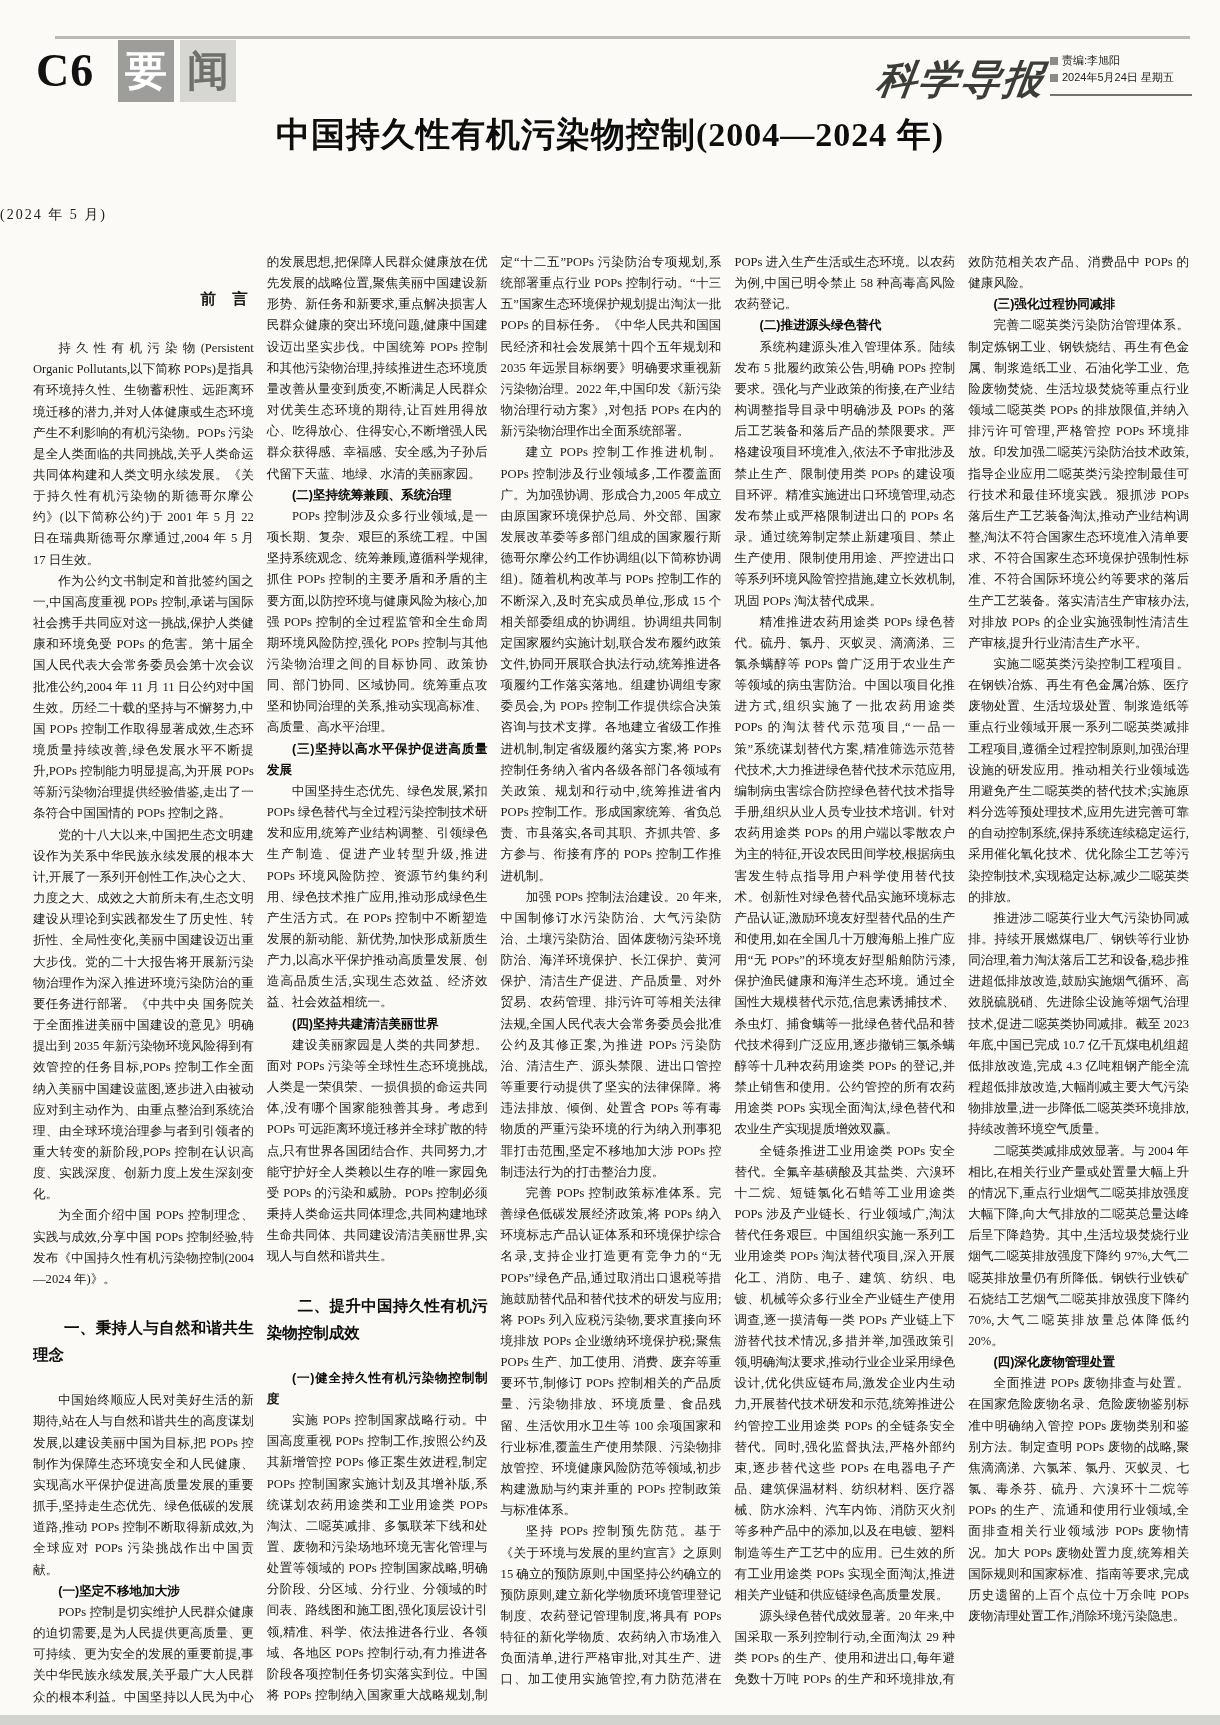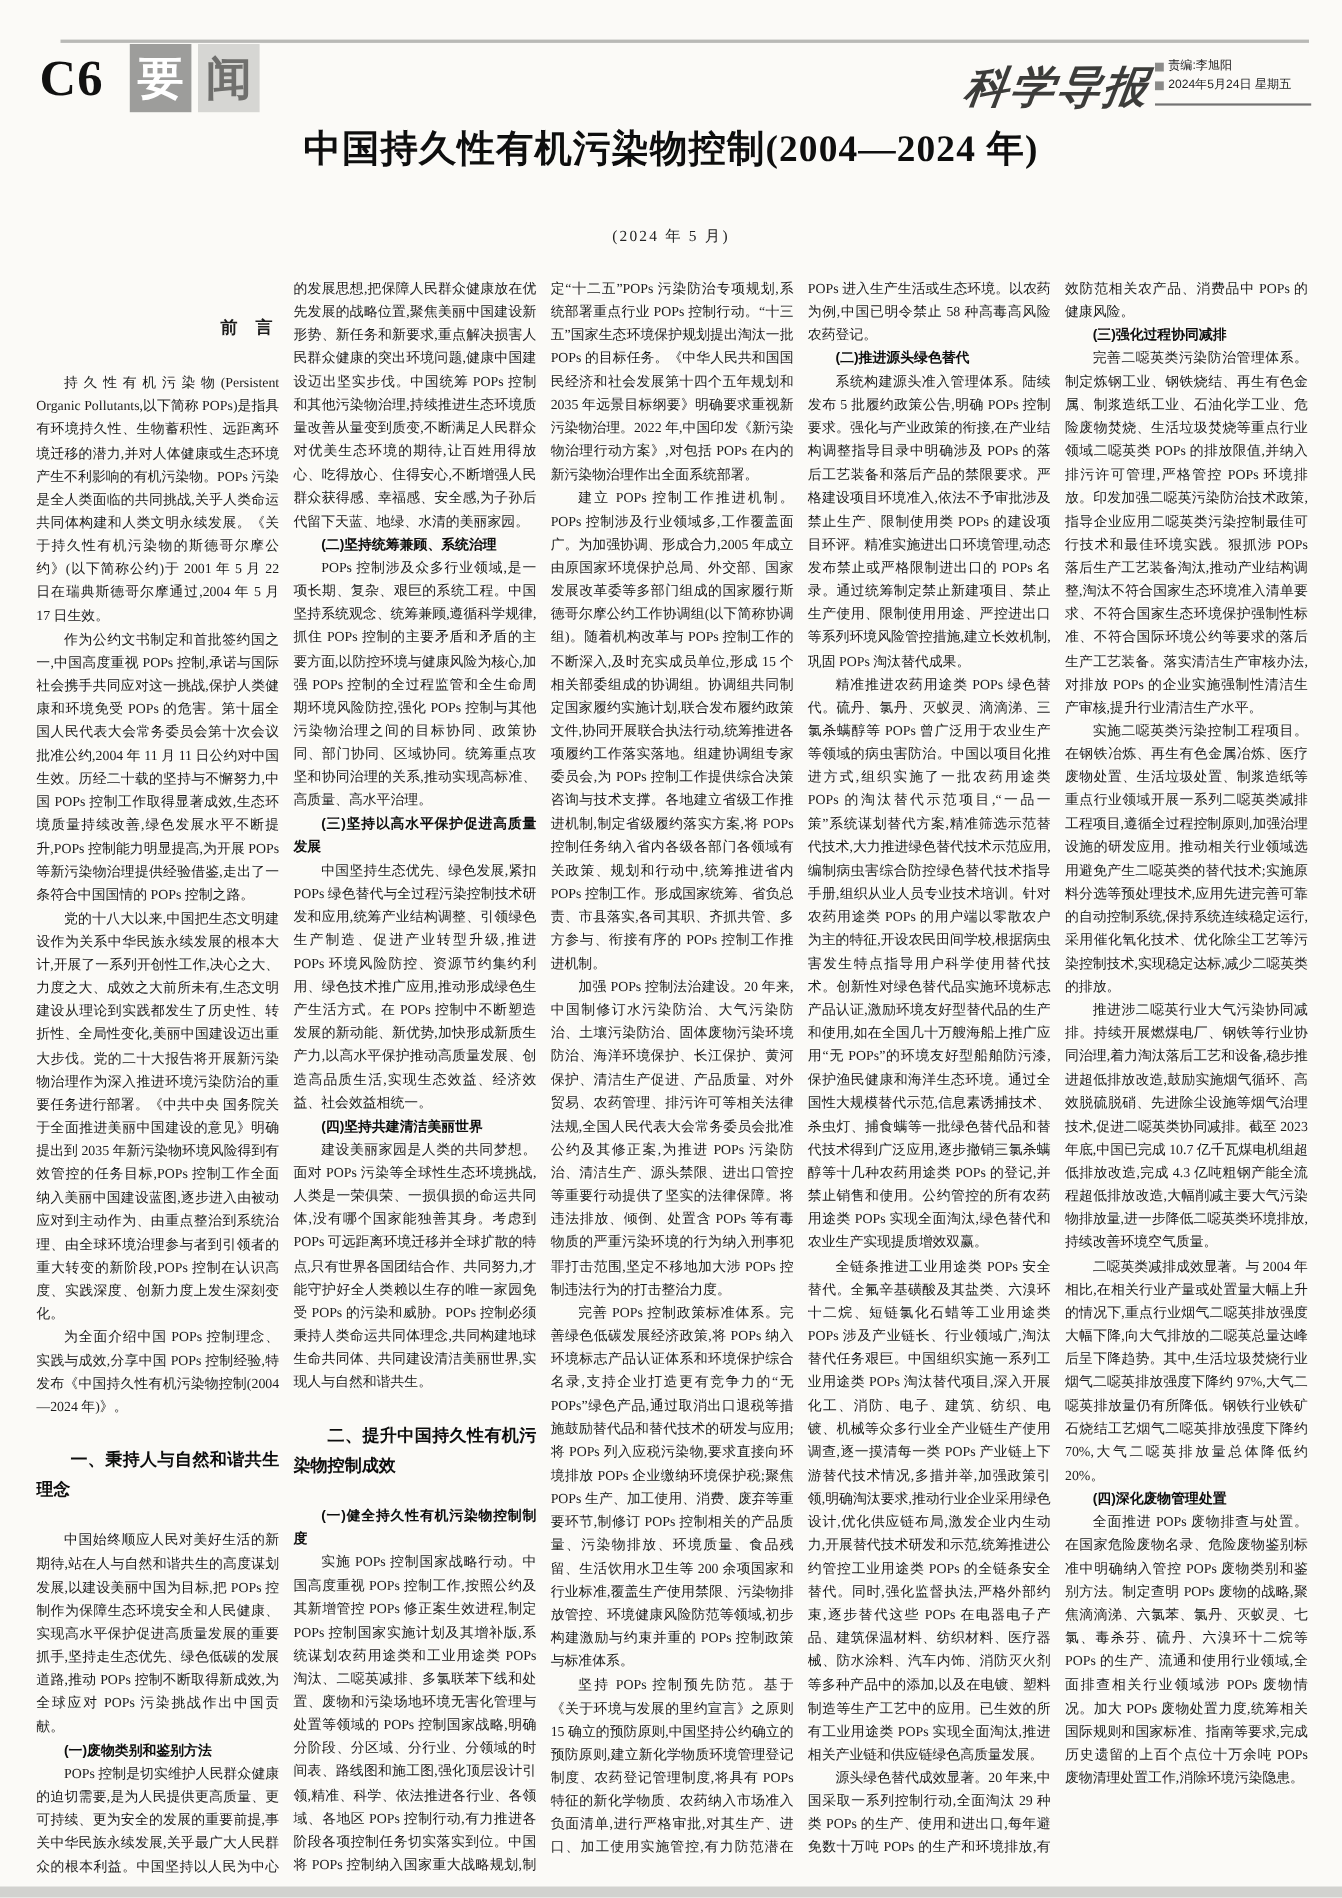--- a/index.html
+++ b/index.html
@@ -20,21 +20,21 @@
   .sec-box.b2 { background:#d6d6d3; color:#6f6f6d; }
   .masthead { position:absolute; right:175px; top:52px; font-size:40px; font-style:italic; font-weight:bold;
               color:#3c3c3a; transform:skewX(-8deg); letter-spacing:2px; }
   .paper-meta { position:absolute; right:28px; top:52px; width:142px; font-family:"Liberation Sans",sans-serif;
                 font-size:11px; color:#222; border-bottom:2px solid #737373; padding-bottom:8px; }
   .paper-meta .row { display:flex; align-items:center; gap:4px; line-height:17px; white-space:nowrap; }
   .sq { display:inline-block; width:8px; height:8px; background:#8b8b89; flex:0 0 auto; }
   
   .headline { position:absolute; left:0; top:112px; width:100%; text-align:center;
               font-size:34px; font-weight:bold; letter-spacing:1px; color:#0e0e0e; }
-  .subtitle { position:absolute; left:0; top:206px; width:100%; text-align:center; font-size:14px; color:#222; letter-spacing:2px; }
+  .subtitle { position:absolute; left:0; top:206px; width:100%; text-align:left; font-size:14px; color:#222; letter-spacing:2px; }
   
   .article {
     position:absolute; left:33px; top:252px; width:1156px; height:1456px;
     column-count:5; column-gap:13px; column-fill:auto; overflow:hidden;
     font-size:12.6px; line-height:1.68; text-align:justify; color:#1b1b1b;
   }
   .blk-p { text-indent:2em; margin:0; }
   .blk-fore-head { text-align:right; text-indent:0; font-weight:bold; font-size:15.5px;
                    letter-spacing:6px; margin:34px 0 26px; font-family:"Liberation Sans",sans-serif; }
   .blk-sec-head { font-weight:bold; font-size:15.5px; line-height:1.75; text-indent:2em;
@@ -71,34 +71,34 @@
 <div class="subtitle">(2024 年 5 月)</div>
 
 <div class="article">
     <div class="blk-fore-head">前  言</div>
     <p class="blk-p">持久性有机污染物(Persistent Organic Pollutants,以下简称 POPs)是指具有环境持久性、生物蓄积性、远距离环境迁移的潜力,并对人体健康或生态环境产生不利影响的有机污染物。POPs 污染是全人类面临的共同挑战,关乎人类命运共同体构建和人类文明永续发展。《关于持久性有机污染物的斯德哥尔摩公约》(以下简称公约)于 2001 年 5 月 22 日在瑞典斯德哥尔摩通过,2004 年 5 月 17 日生效。</p>
     <p class="blk-p">作为公约文书制定和首批签约国之一,中国高度重视 POPs 控制,承诺与国际社会携手共同应对这一挑战,保护人类健康和环境免受 POPs 的危害。第十届全国人民代表大会常务委员会第十次会议批准公约,2004 年 11 月 11 日公约对中国生效。历经二十载的坚持与不懈努力,中国 POPs 控制工作取得显著成效,生态环境质量持续改善,绿色发展水平不断提升,POPs 控制能力明显提高,为开展 POPs 等新污染物治理提供经验借鉴,走出了一条符合中国国情的 POPs 控制之路。</p>
     <p class="blk-p">党的十八大以来,中国把生态文明建设作为关系中华民族永续发展的根本大计,开展了一系列开创性工作,决心之大、力度之大、成效之大前所未有,生态文明建设从理论到实践都发生了历史性、转折性、全局性变化,美丽中国建设迈出重大步伐。党的二十大报告将开展新污染物治理作为深入推进环境污染防治的重要任务进行部署。《中共中央 国务院关于全面推进美丽中国建设的意见》明确提出到 2035 年新污染物环境风险得到有效管控的任务目标,POPs 控制工作全面纳入美丽中国建设蓝图,逐步进入由被动应对到主动作为、由重点整治到系统治理、由全球环境治理参与者到引领者的重大转变的新阶段,POPs 控制在认识高度、实践深度、创新力度上发生深刻变化。</p>
     <p class="blk-p">为全面介绍中国 POPs 控制理念、实践与成效,分享中国 POPs 控制经验,特发布《中国持久性有机污染物控制(2004—2024 年)》。</p>
     <div class="blk-sec-head">一、秉持人与自然和谐共生理念</div>
     <p class="blk-p">中国始终顺应人民对美好生活的新期待,站在人与自然和谐共生的高度谋划发展,以建设美丽中国为目标,把 POPs 控制作为保障生态环境安全和人民健康、实现高水平保护促进高质量发展的重要抓手,坚持走生态优先、绿色低碳的发展道路,推动 POPs 控制不断取得新成效,为全球应对 POPs 污染挑战作出中国贡献。</p>
-    <div class="blk-sub-head">(一)废物类别和鉴别方法</div>
+    <div class="blk-sub-head">(一)坚定不移地加大涉</div>
     <p class="blk-p">POPs 控制是切实维护人民群众健康的迫切需要,是为人民提供更高质量、更可持续、更为安全的发展的重要前提,事关中华民族永续发展,关乎最广大人民群众的根本利益。中国坚持以人民为中心的发展思想,把保障人民群众健康放在优先发展的战略位置,聚焦美丽中国建设新形势、新任务和新要求,重点解决损害人民群众健康的突出环境问题,健康中国建设迈出坚实步伐。中国统筹 POPs 控制和其他污染物治理,持续推进生态环境质量改善从量变到质变,不断满足人民群众对优美生态环境的期待,让百姓用得放心、吃得放心、住得安心,不断增强人民群众获得感、幸福感、安全感,为子孙后代留下天蓝、地绿、水清的美丽家园。</p>
     <div class="blk-sub-head">(二)坚持统筹兼顾、系统治理</div>
     <p class="blk-p">POPs 控制涉及众多行业领域,是一项长期、复杂、艰巨的系统工程。中国坚持系统观念、统筹兼顾,遵循科学规律,抓住 POPs 控制的主要矛盾和矛盾的主要方面,以防控环境与健康风险为核心,加强 POPs 控制的全过程监管和全生命周期环境风险防控,强化 POPs 控制与其他污染物治理之间的目标协同、政策协同、部门协同、区域协同。统筹重点攻坚和协同治理的关系,推动实现高标准、高质量、高水平治理。</p>
     <div class="blk-sub-head">(三)坚持以高水平保护促进高质量发展</div>
     <p class="blk-p">中国坚持生态优先、绿色发展,紧扣 POPs 绿色替代与全过程污染控制技术研发和应用,统筹产业结构调整、引领绿色生产制造、促进产业转型升级,推进 POPs 环境风险防控、资源节约集约利用、绿色技术推广应用,推动形成绿色生产生活方式。在 POPs 控制中不断塑造发展的新动能、新优势,加快形成新质生产力,以高水平保护推动高质量发展、创造高品质生活,实现生态效益、经济效益、社会效益相统一。</p>
     <div class="blk-sub-head">(四)坚持共建清洁美丽世界</div>
     <p class="blk-p">建设美丽家园是人类的共同梦想。面对 POPs 污染等全球性生态环境挑战,人类是一荣俱荣、一损俱损的命运共同体,没有哪个国家能独善其身。考虑到 POPs 可远距离环境迁移并全球扩散的特点,只有世界各国团结合作、共同努力,才能守护好全人类赖以生存的唯一家园免受 POPs 的污染和威胁。POPs 控制必须秉持人类命运共同体理念,共同构建地球生命共同体、共同建设清洁美丽世界,实现人与自然和谐共生。</p>
     <div class="blk-sec-head">二、提升中国持久性有机污染物控制成效</div>
     <div class="blk-sub-head">(一)健全持久性有机污染物控制制度</div>
     <p class="blk-p">实施 POPs 控制国家战略行动。中国高度重视 POPs 控制工作,按照公约及其新增管控 POPs 修正案生效进程,制定 POPs 控制国家实施计划及其增补版,系统谋划农药用途类和工业用途类 POPs 淘汰、二噁英减排、多氯联苯下线和处置、废物和污染场地环境无害化管理与处置等领域的 POPs 控制国家战略,明确分阶段、分区域、分行业、分领域的时间表、路线图和施工图,强化顶层设计引领,精准、科学、依法推进各行业、各领域、各地区 POPs 控制行动,有力推进各阶段各项控制任务切实落实到位。中国将 POPs 控制纳入国家重大战略规划,制定“十二五”POPs 污染防治专项规划,系统部署重点行业 POPs 控制行动。“十三五”国家生态环境保护规划提出淘汰一批 POPs 的目标任务。《中华人民共和国国民经济和社会发展第十四个五年规划和 2035 年远景目标纲要》明确要求重视新污染物治理。2022 年,中国印发《新污染物治理行动方案》,对包括 POPs 在内的新污染物治理作出全面系统部署。</p>
     <p class="blk-p">建立 POPs 控制工作推进机制。POPs 控制涉及行业领域多,工作覆盖面广。为加强协调、形成合力,2005 年成立由原国家环境保护总局、外交部、国家发展改革委等多部门组成的国家履行斯德哥尔摩公约工作协调组(以下简称协调组)。随着机构改革与 POPs 控制工作的不断深入,及时充实成员单位,形成 15 个相关部委组成的协调组。协调组共同制定国家履约实施计划,联合发布履约政策文件,协同开展联合执法行动,统筹推进各项履约工作落实落地。组建协调组专家委员会,为 POPs 控制工作提供综合决策咨询与技术支撑。各地建立省级工作推进机制,制定省级履约落实方案,将 POPs 控制任务纳入省内各级各部门各领域有关政策、规划和行动中,统筹推进省内 POPs 控制工作。形成国家统筹、省负总责、市县落实,各司其职、齐抓共管、多方参与、衔接有序的 POPs 控制工作推进机制。</p>
     <p class="blk-p">加强 POPs 控制法治建设。20 年来,中国制修订水污染防治、大气污染防治、土壤污染防治、固体废物污染环境防治、海洋环境保护、长江保护、黄河保护、清洁生产促进、产品质量、对外贸易、农药管理、排污许可等相关法律法规,全国人民代表大会常务委员会批准公约及其修正案,为推进 POPs 污染防治、清洁生产、源头禁限、进出口管控等重要行动提供了坚实的法律保障。将违法排放、倾倒、处置含 POPs 等有毒物质的严重污染环境的行为纳入刑事犯罪打击范围,坚定不移地加大涉 POPs 控制违法行为的打击整治力度。</p>
-    <p class="blk-p">完善 POPs 控制政策标准体系。完善绿色低碳发展经济政策,将 POPs 纳入环境标志产品认证体系和环境保护综合名录,支持企业打造更有竞争力的“无 POPs”绿色产品,通过取消出口退税等措施鼓励替代品和替代技术的研发与应用;将 POPs 列入应税污染物,要求直接向环境排放 POPs 企业缴纳环境保护税;聚焦 POPs 生产、加工使用、消费、废弃等重要环节,制修订 POPs 控制相关的产品质量、污染物排放、环境质量、食品残留、生活饮用水卫生等 200 余项国家和行业标准,覆盖生产使用禁限、污染物排放管控、环境健康风险防范等领域,初步构建激励与约束并重的 POPs 控制政策与标准体系。</p>
+    <p class="blk-p">完善 POPs 控制政策标准体系。完善绿色低碳发展经济政策,将 POPs 纳入环境标志产品认证体系和环境保护综合名录,支持企业打造更有竞争力的“无 POPs”绿色产品,通过取消出口退税等措施鼓励替代品和替代技术的研发与应用;将 POPs 列入应税污染物,要求直接向环境排放 POPs 企业缴纳环境保护税;聚焦 POPs 生产、加工使用、消费、废弃等重要环节,制修订 POPs 控制相关的产品质量、污染物排放、环境质量、食品残留、生活饮用水卫生等 100 余项国家和行业标准,覆盖生产使用禁限、污染物排放管控、环境健康风险防范等领域,初步构建激励与约束并重的 POPs 控制政策与标准体系。</p>
     <p class="blk-p">坚持 POPs 控制预先防范。基于《关于环境与发展的里约宣言》之原则 15 确立的预防原则,中国坚持公约确立的预防原则,建立新化学物质环境管理登记制度、农药登记管理制度,将具有 POPs 特征的新化学物质、农药纳入市场准入负面清单,进行严格审批,对其生产、进口、加工使用实施管控,有力防范潜在 POPs 进入生产生活或生态环境。以农药为例,中国已明令禁止 58 种高毒高风险农药登记。</p>
     <div class="blk-sub-head">(二)推进源头绿色替代</div>
     <p class="blk-p">系统构建源头准入管理体系。陆续发布 5 批履约政策公告,明确 POPs 控制要求。强化与产业政策的衔接,在产业结构调整指导目录中明确涉及 POPs 的落后工艺装备和落后产品的禁限要求。严格建设项目环境准入,依法不予审批涉及禁止生产、限制使用类 POPs 的建设项目环评。精准实施进出口环境管理,动态发布禁止或严格限制进出口的 POPs 名录。通过统筹制定禁止新建项目、禁止生产使用、限制使用用途、严控进出口等系列环境风险管控措施,建立长效机制,巩固 POPs 淘汰替代成果。</p>
     <p class="blk-p">精准推进农药用途类 POPs 绿色替代。硫丹、氯丹、灭蚁灵、滴滴涕、三氯杀螨醇等 POPs 曾广泛用于农业生产等领域的病虫害防治。中国以项目化推进方式,组织实施了一批农药用途类 POPs 的淘汰替代示范项目,“一品一策”系统谋划替代方案,精准筛选示范替代技术,大力推进绿色替代技术示范应用,编制病虫害综合防控绿色替代技术指导手册,组织从业人员专业技术培训。针对农药用途类 POPs 的用户端以零散农户为主的特征,开设农民田间学校,根据病虫害发生特点指导用户科学使用替代技术。创新性对绿色替代品实施环境标志产品认证,激励环境友好型替代品的生产和使用,如在全国几十万艘海船上推广应用“无 POPs”的环境友好型船舶防污漆,保护渔民健康和海洋生态环境。通过全国性大规模替代示范,信息素诱捕技术、杀虫灯、捕食螨等一批绿色替代品和替代技术得到广泛应用,逐步撤销三氯杀螨醇等十几种农药用途类 POPs 的登记,并禁止销售和使用。公约管控的所有农药用途类 POPs 实现全面淘汰,绿色替代和农业生产实现提质增效双赢。</p>
     <p class="blk-p">全链条推进工业用途类 POPs 安全替代。全氟辛基磺酸及其盐类、六溴环十二烷、短链氯化石蜡等工业用途类 POPs 涉及产业链长、行业领域广,淘汰替代任务艰巨。中国组织实施一系列工业用途类 POPs 淘汰替代项目,深入开展化工、消防、电子、建筑、纺织、电镀、机械等众多行业全产业链生产使用调查,逐一摸清每一类 POPs 产业链上下游替代技术情况,多措并举,加强政策引领,明确淘汰要求,推动行业企业采用绿色设计,优化供应链布局,激发企业内生动力,开展替代技术研发和示范,统筹推进公约管控工业用途类 POPs 的全链条安全替代。同时,强化监督执法,严格外部约束,逐步替代这些 POPs 在电器电子产品、建筑保温材料、纺织材料、医疗器械、防水涂料、汽车内饰、消防灭火剂等多种产品中的添加,以及在电镀、塑料制造等生产工艺中的应用。已生效的所有工业用途类 POPs 实现全面淘汰,推进相关产业链和供应链绿色高质量发展。</p>
     <p class="blk-p">源头绿色替代成效显著。20 年来,中国采取一系列控制行动,全面淘汰 29 种类 POPs 的生产、使用和进出口,每年避免数十万吨 POPs 的生产和环境排放,有效防范相关农产品、消费品中 POPs 的健康风险。</p>
     <div class="blk-sub-head">(三)强化过程协同减排</div>
     <p class="blk-p">完善二噁英类污染防治管理体系。制定炼钢工业、钢铁烧结、再生有色金属、制浆造纸工业、石油化学工业、危险废物焚烧、生活垃圾焚烧等重点行业领域二噁英类 POPs 的排放限值,并纳入排污许可管理,严格管控 POPs 环境排放。印发加强二噁英污染防治技术政策,指导企业应用二噁英类污染控制最佳可行技术和最佳环境实践。狠抓涉 POPs 落后生产工艺装备淘汰,推动产业结构调整,淘汰不符合国家生态环境准入清单要求、不符合国家生态环境保护强制性标准、不符合国际环境公约等要求的落后生产工艺装备。落实清洁生产审核办法,对排放 POPs 的企业实施强制性清洁生产审核,提升行业清洁生产水平。</p>
     <p class="blk-p">实施二噁英类污染控制工程项目。在钢铁冶炼、再生有色金属冶炼、医疗废物处置、生活垃圾处置、制浆造纸等重点行业领域开展一系列二噁英类减排工程项目,遵循全过程控制原则,加强治理设施的研发应用。推动相关行业领域选用避免产生二噁英类的替代技术;实施原料分选等预处理技术,应用先进完善可靠的自动控制系统,保持系统连续稳定运行,采用催化氧化技术、优化除尘工艺等污染控制技术,实现稳定达标,减少二噁英类的排放。</p>
     <p class="blk-p">推进涉二噁英行业大气污染协同减排。持续开展燃煤电厂、钢铁等行业协同治理,着力淘汰落后工艺和设备,稳步推进超低排放改造,鼓励实施烟气循环、高效脱硫脱硝、先进除尘设施等烟气治理技术,促进二噁英类协同减排。截至 2023 年底,中国已完成 10.7 亿千瓦煤电机组超低排放改造,完成 4.3 亿吨粗钢产能全流程超低排放改造,大幅削减主要大气污染物排放量,进一步降低二噁英类环境排放,持续改善环境空气质量。</p>

